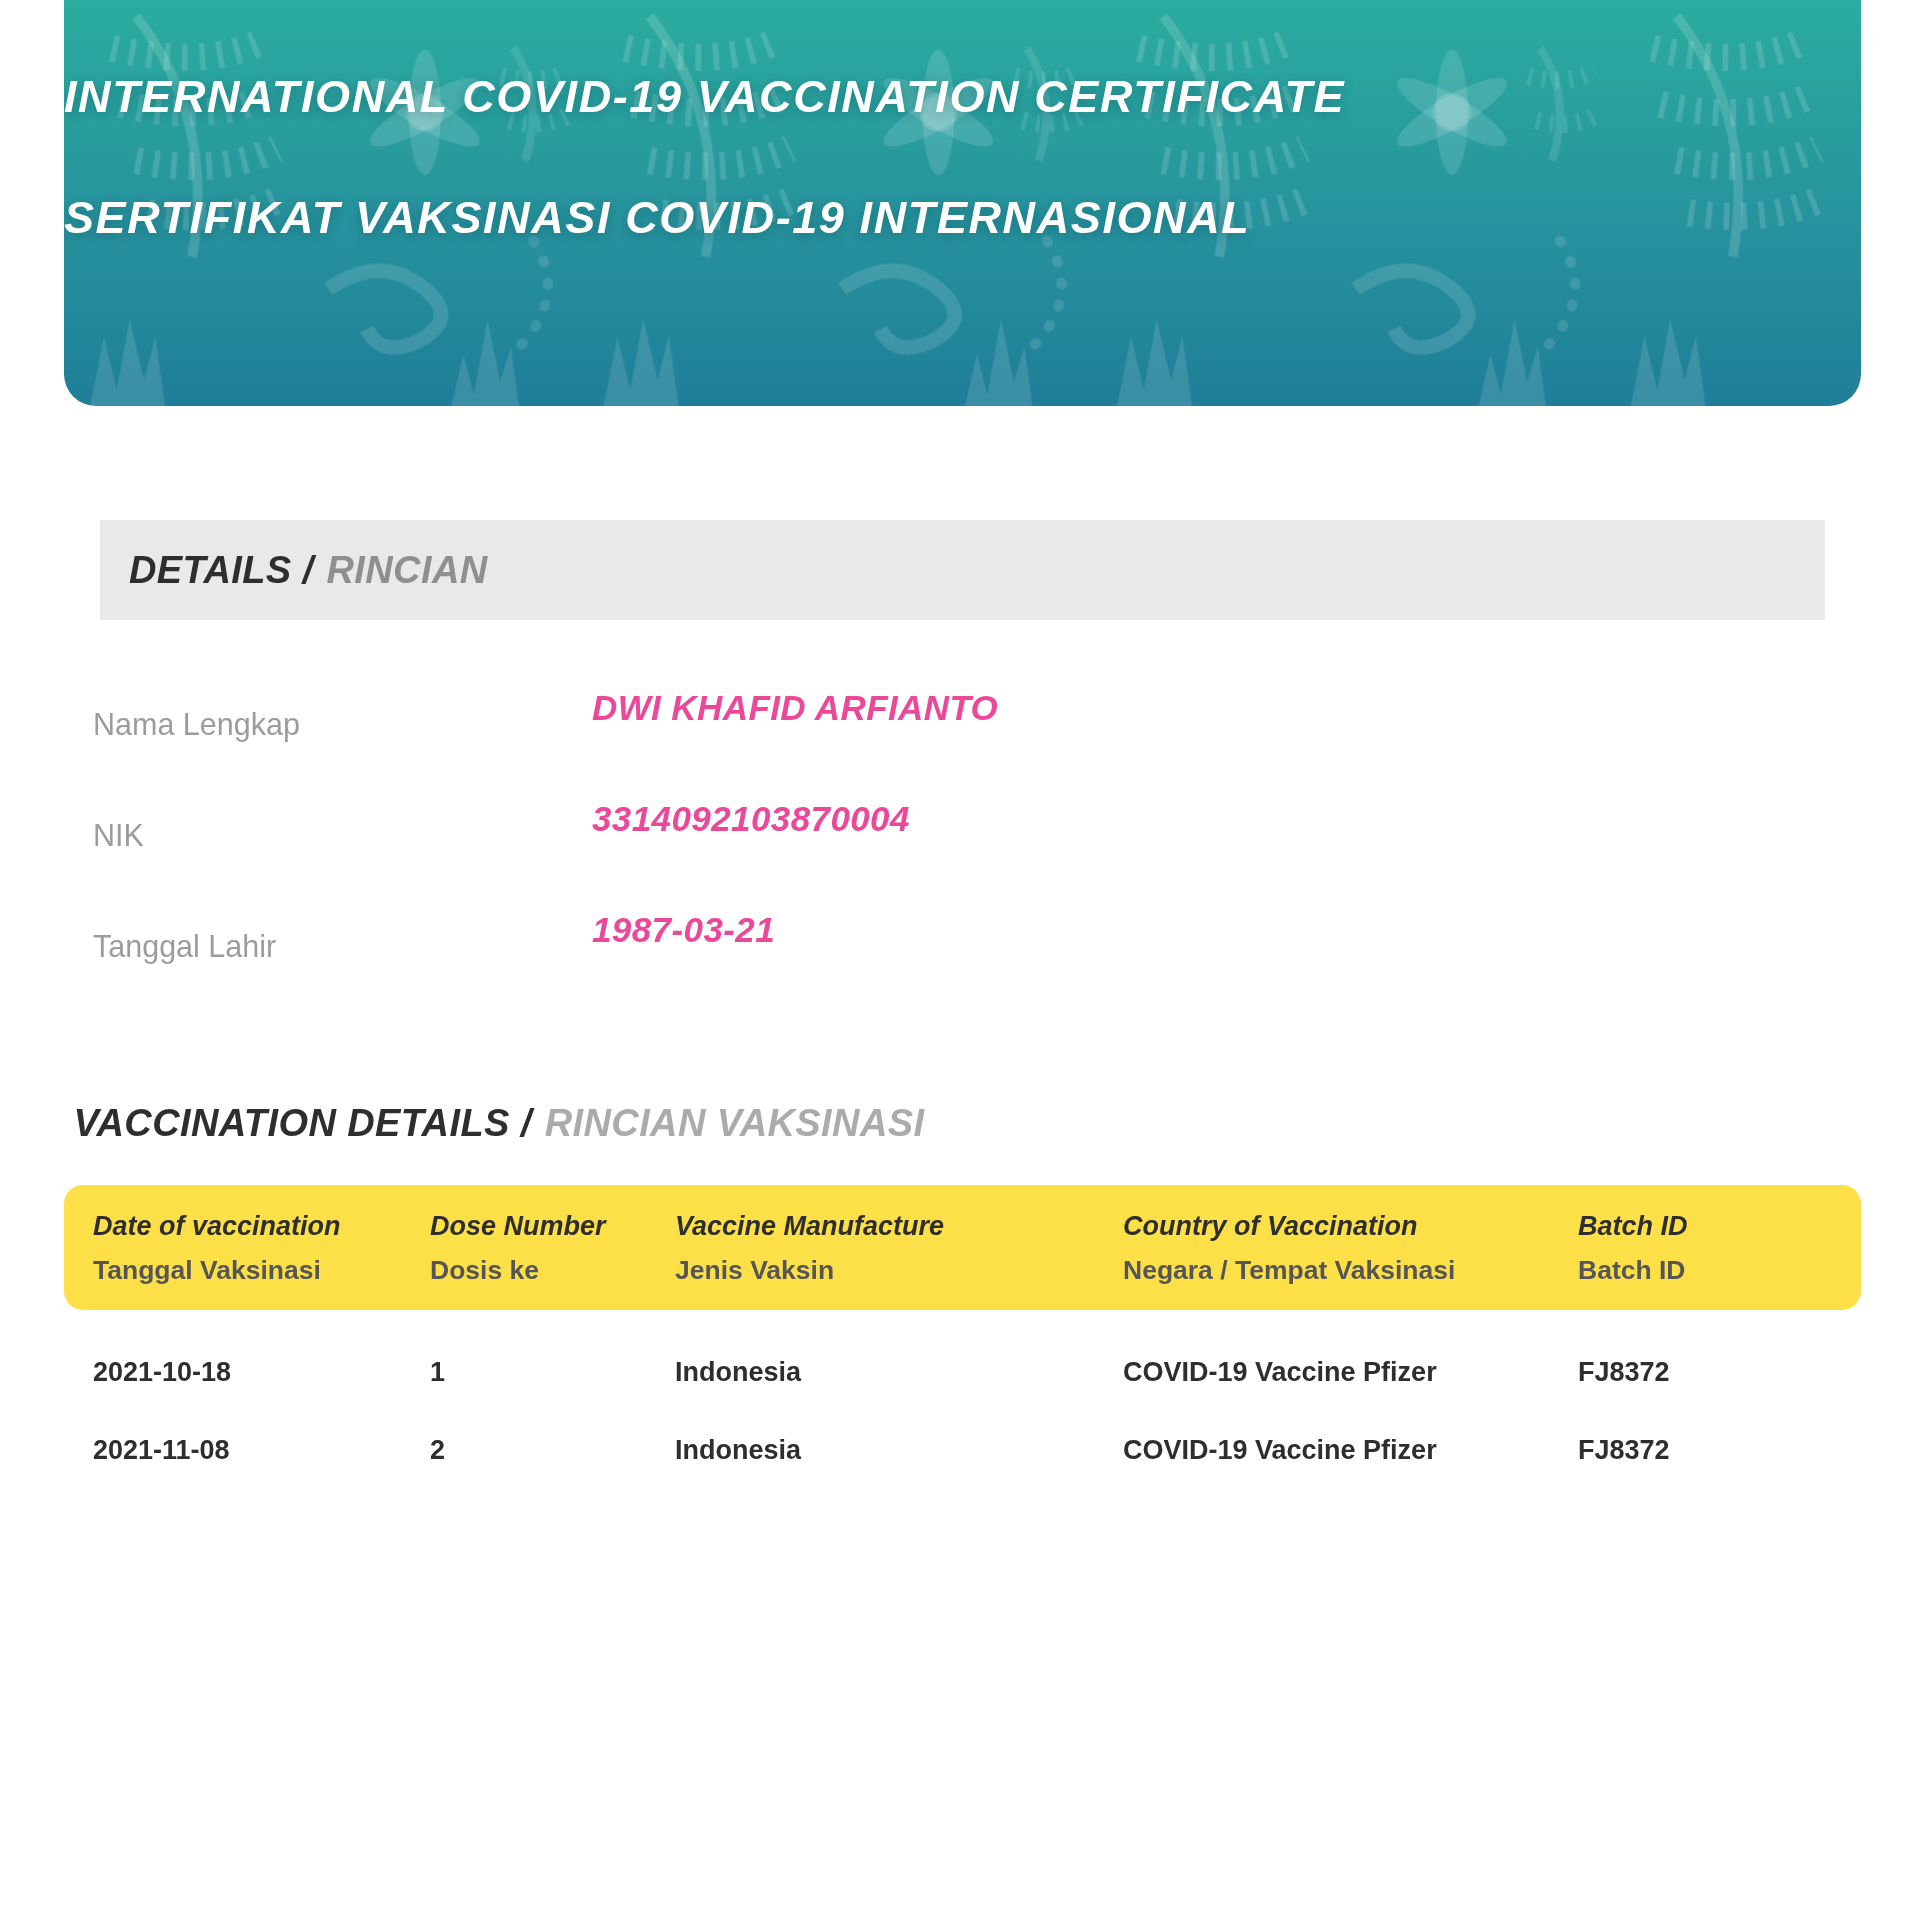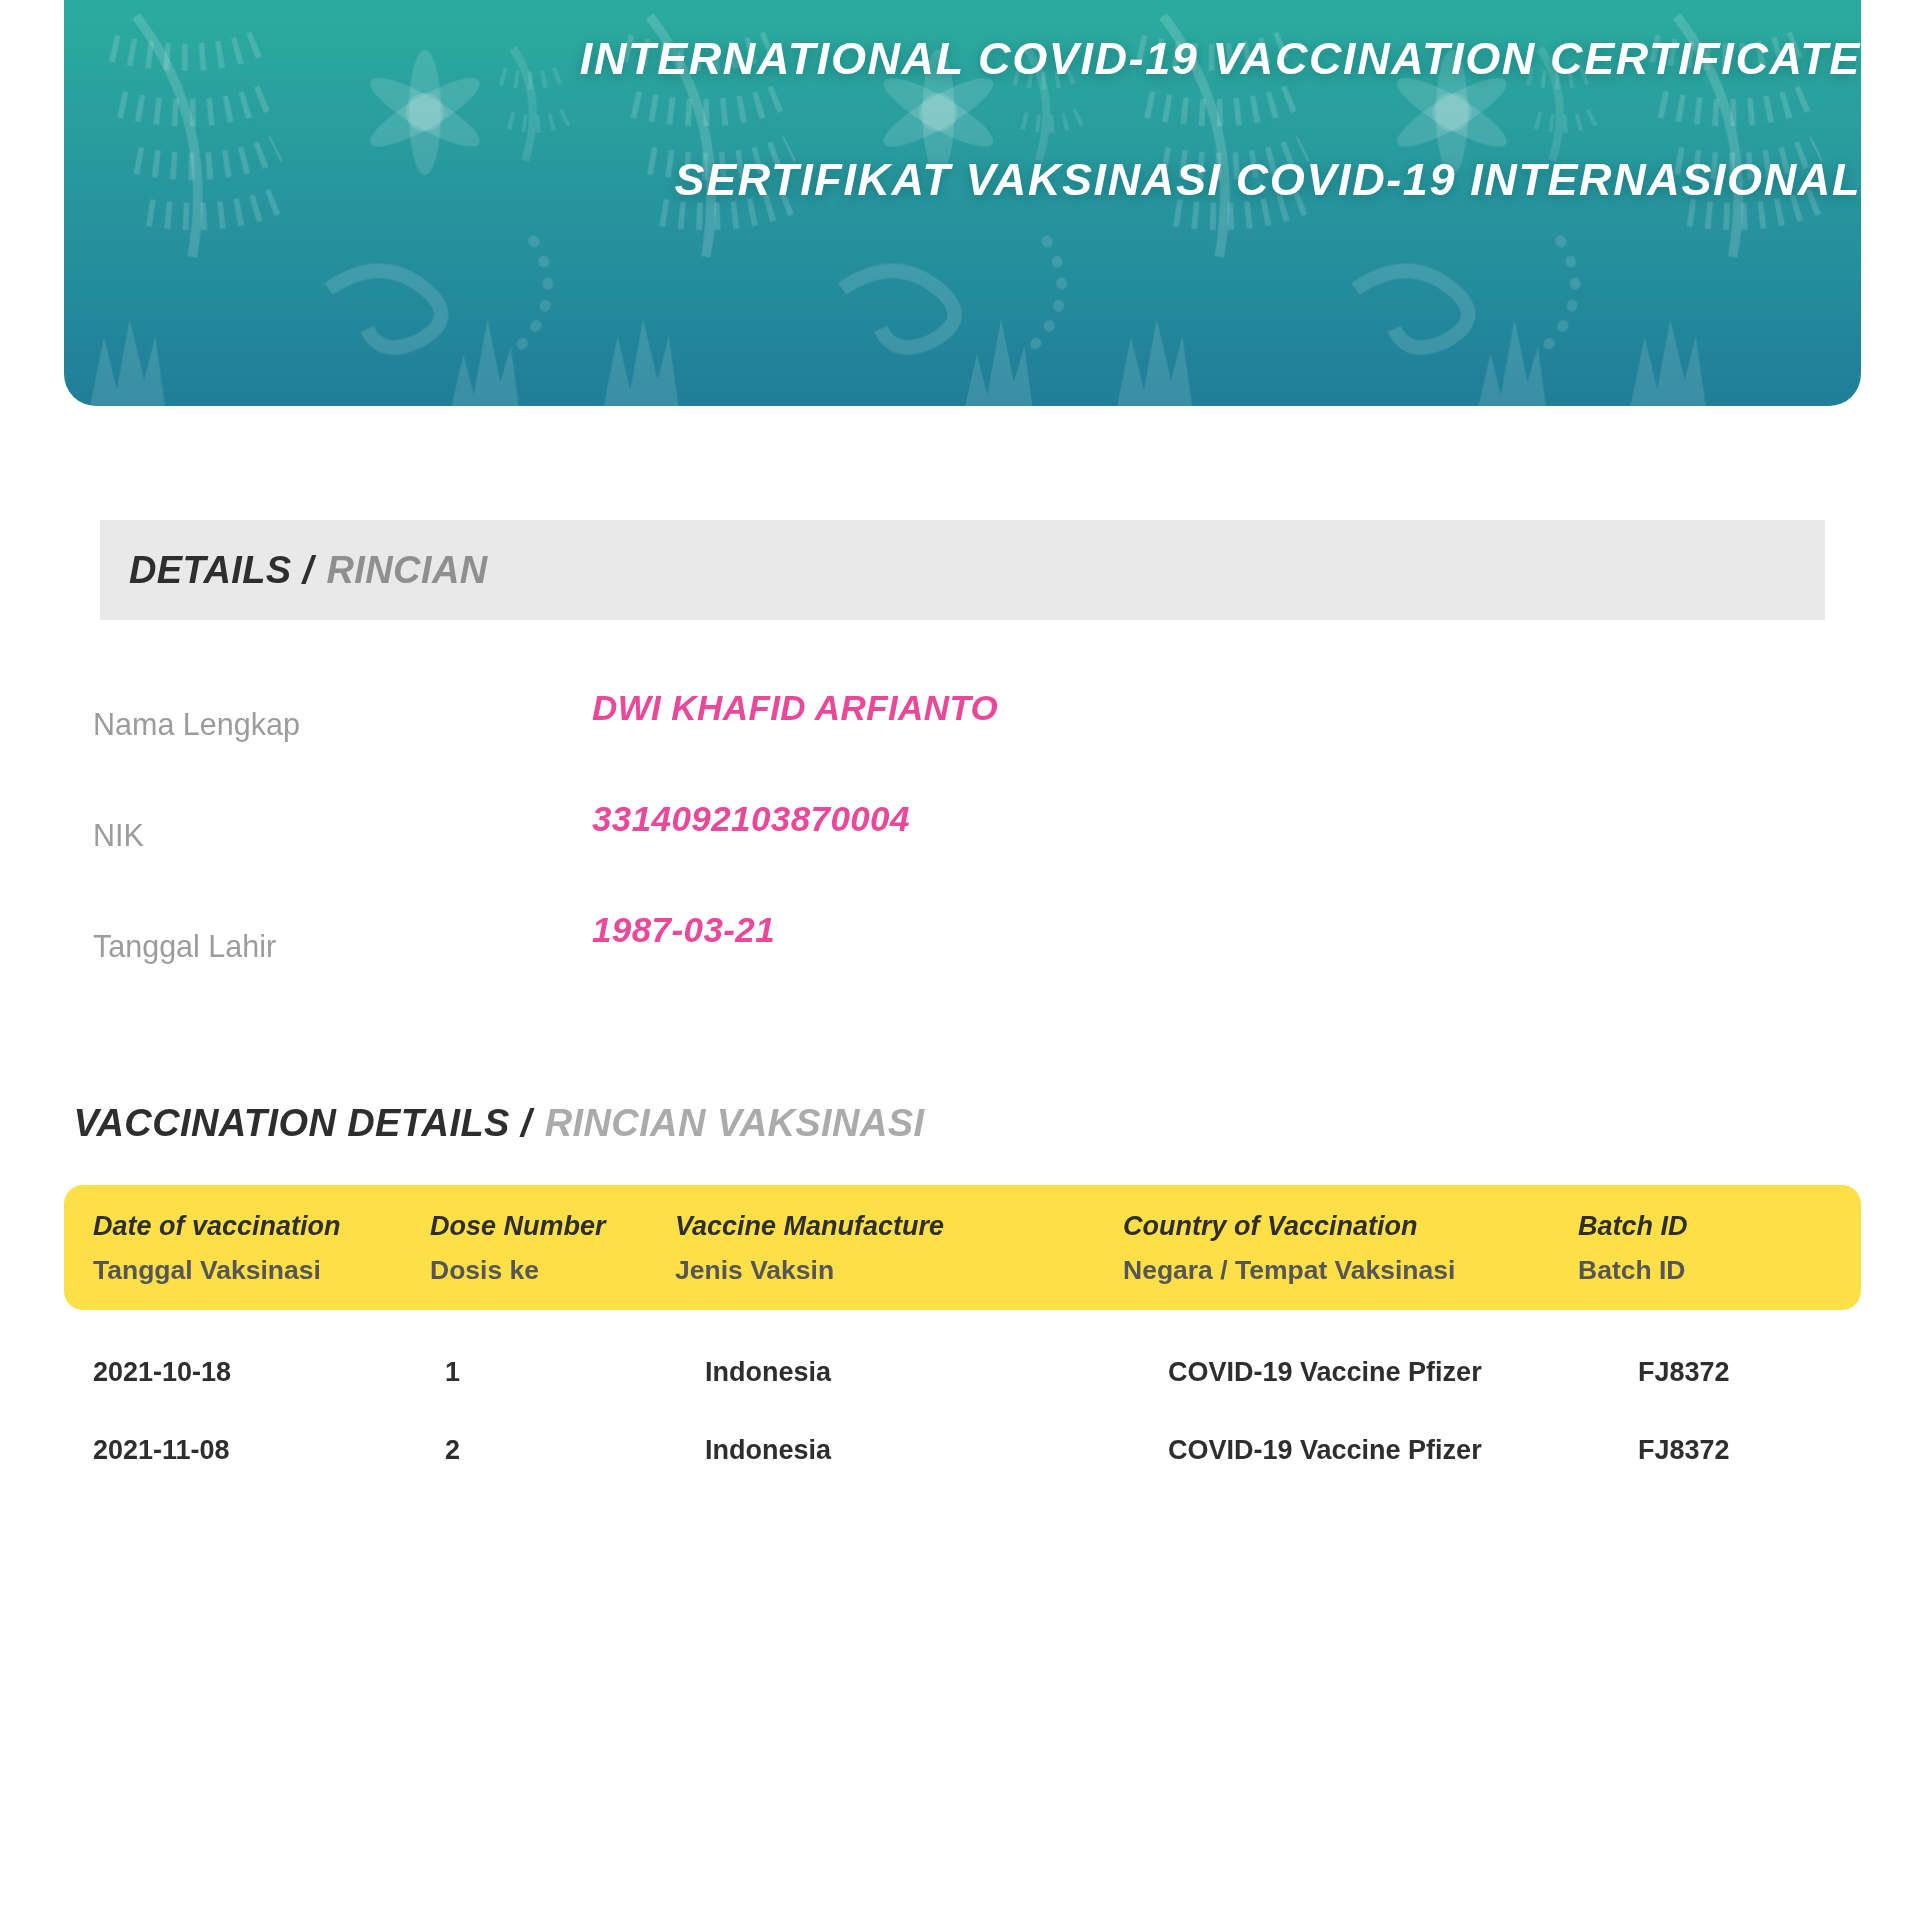--- a/index.html
+++ b/index.html
@@ -31,24 +31,24 @@
   .banner .batik {
     position: absolute;
     left: 0; top: 0;
     width: 100%; height: 100%;
     display: block;
   }
   .banner-titles {
     position: relative;
     height: 100%;
     box-sizing: border-box;
-    padding-top: 33px;
+    padding-top: 71px;
     display: flex;
     flex-direction: column;
-    align-items: flex-end;
+    align-items: flex-start;
   }
   .banner-title {
     color: #ffffff;
     font-weight: 700;
     font-style: italic;
     font-size: 45px;
     letter-spacing: 1.6px;
     white-space: nowrap;
     text-shadow: 0 3.2px 11.2px rgba(0, 50, 60, 0.30);
   }
@@ -151,21 +151,20 @@
     color: #565656;
     margin-top: 13px;
     font-weight: bold;
   }
   .vtable-row {
     margin: 47px 64px 0;
     box-sizing: border-box;
     padding: 0 29px;
     display: grid;
     grid-template-columns: 337px 245px 448px 455px 1fr;
-    gap: 15px;
   }
   .td {
     font-size: 27px;
     font-weight: 700;
     color: #2E2E2E;
   }
 </style>
 </head>
 <body>
 

